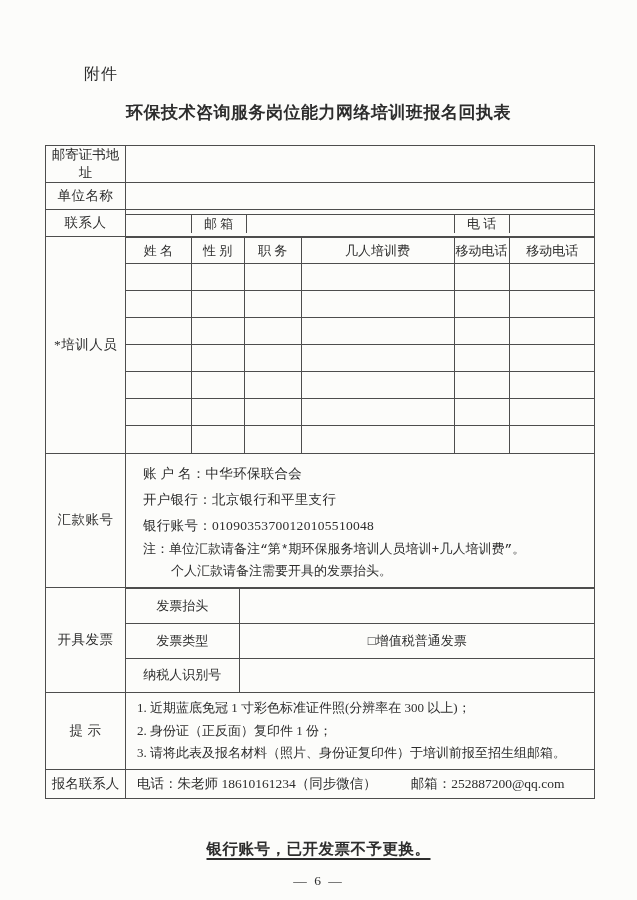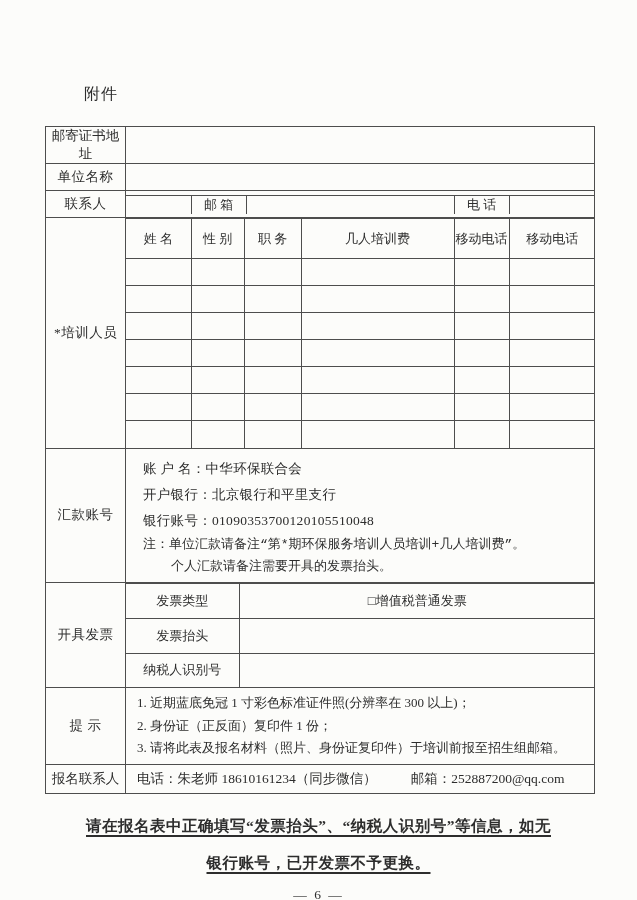--- a/index.html
+++ b/index.html
@@ -6,21 +6,21 @@
   html, body { margin: 0; padding: 0; background: #f4f4f2; }
   .page {
     width: 637px; height: 900px;
     background: #fcfcfa;
     font-family: "Liberation Serif", "DejaVu Serif", serif;
     color: #2d2d2d;
     position: relative;
     overflow: hidden;
   }
   .attachment {
-    margin: 0; padding: 84px 0 0 84px;
+    margin: 0; padding: 64px 0 0 84px;
     font-size: 16px; letter-spacing: 1px;
   }
   .doc-title {
     margin-top: 16px;
     text-align: center;
     font-size: 17px;
     font-weight: bold;
     letter-spacing: 0.5px;
   }
   
@@ -91,20 +91,21 @@
     letter-spacing: 2px;
   }
 </style>
 </head>
 <body>
 
 <div class="page">
 
   <div class="attachment">附件</div>
 
+  <div class="doc-title">环保技术咨询服务岗位能力网络培训班报名回执表</div>
 
   <table class="form-table">
     <colgroup>
         <col style="width:80px">
         <col style="width:469px">
       </colgroup>
     <tbody>
 
       <tr style="height:28px">
         <td class="lbl" style="letter-spacing:0;">邮寄证书地址</td>
@@ -146,21 +147,21 @@
           <table class="sub">
             <colgroup>
                 <col style="width:65px">
                 <col style="width:53px">
                 <col style="width:57px">
                 <col style="width:153px">
                 <col style="width:55px">
                 <col style="width:86px">
               </colgroup>
             <tbody>
-              <tr style="height:40px">
+              <tr style="height:26px">
                 <td>姓 名</td>
                 <td>性 别</td>
                 <td>职 务</td>
                 <td>几人培训费</td>
                 <td>移动电话</td>
                 <td>移动电话</td>
               </tr>
             </tbody>
             <tbody>
                 <tr style="height: 27px;">
@@ -238,28 +239,28 @@
       <tr style="height:104px">
         <td class="lbl">开具发票</td>
         <td class="subcell">
           <table class="sub">
             <colgroup>
                 <col style="width:113px">
                 <col style="width:356px">
               </colgroup>
             <tbody>
               <tr style="height:35px">
+                <td>发票抬头</td>
+                <td></td>
+              </tr>
+              <tr style="height:35px">
                 <td>发票类型</td>
                 <td class="invoice-value">
                   <span>□</span><span>增值税普通发票</span>
                 </td>
-              </tr>
-              <tr style="height:35px">
-                <td>发票抬头</td>
-                <td></td>
               </tr>
               <tr style="height:34px">
                 <td>纳税人识别号</td>
                 <td></td>
               </tr>
             </tbody>
           </table>
         </td>
       </tr>
 
@@ -275,19 +276,19 @@
       <tr style="height:29px">
         <td class="lbl" style="letter-spacing:0;">报名联系人</td>
         <td class="regcontact-cell">
           <span>电话：朱老师 18610161234（同步微信）</span><span class="regcontact-email">邮箱：252887200@qq.com</span>
         </td>
       </tr>
     </tbody>
   </table>
 
   <div class="footer-note">
-    <span class="line">请在报名表中正确填写“发票抬头”、“纳税人识别号”等信息，如无</span><br>
+    <br>
     <span class="line">银行账号，已开发票不予更换。</span>
   </div>
 
   <div class="page-number">— 6 —</div>
 
 </div>
 
 </body></html>

